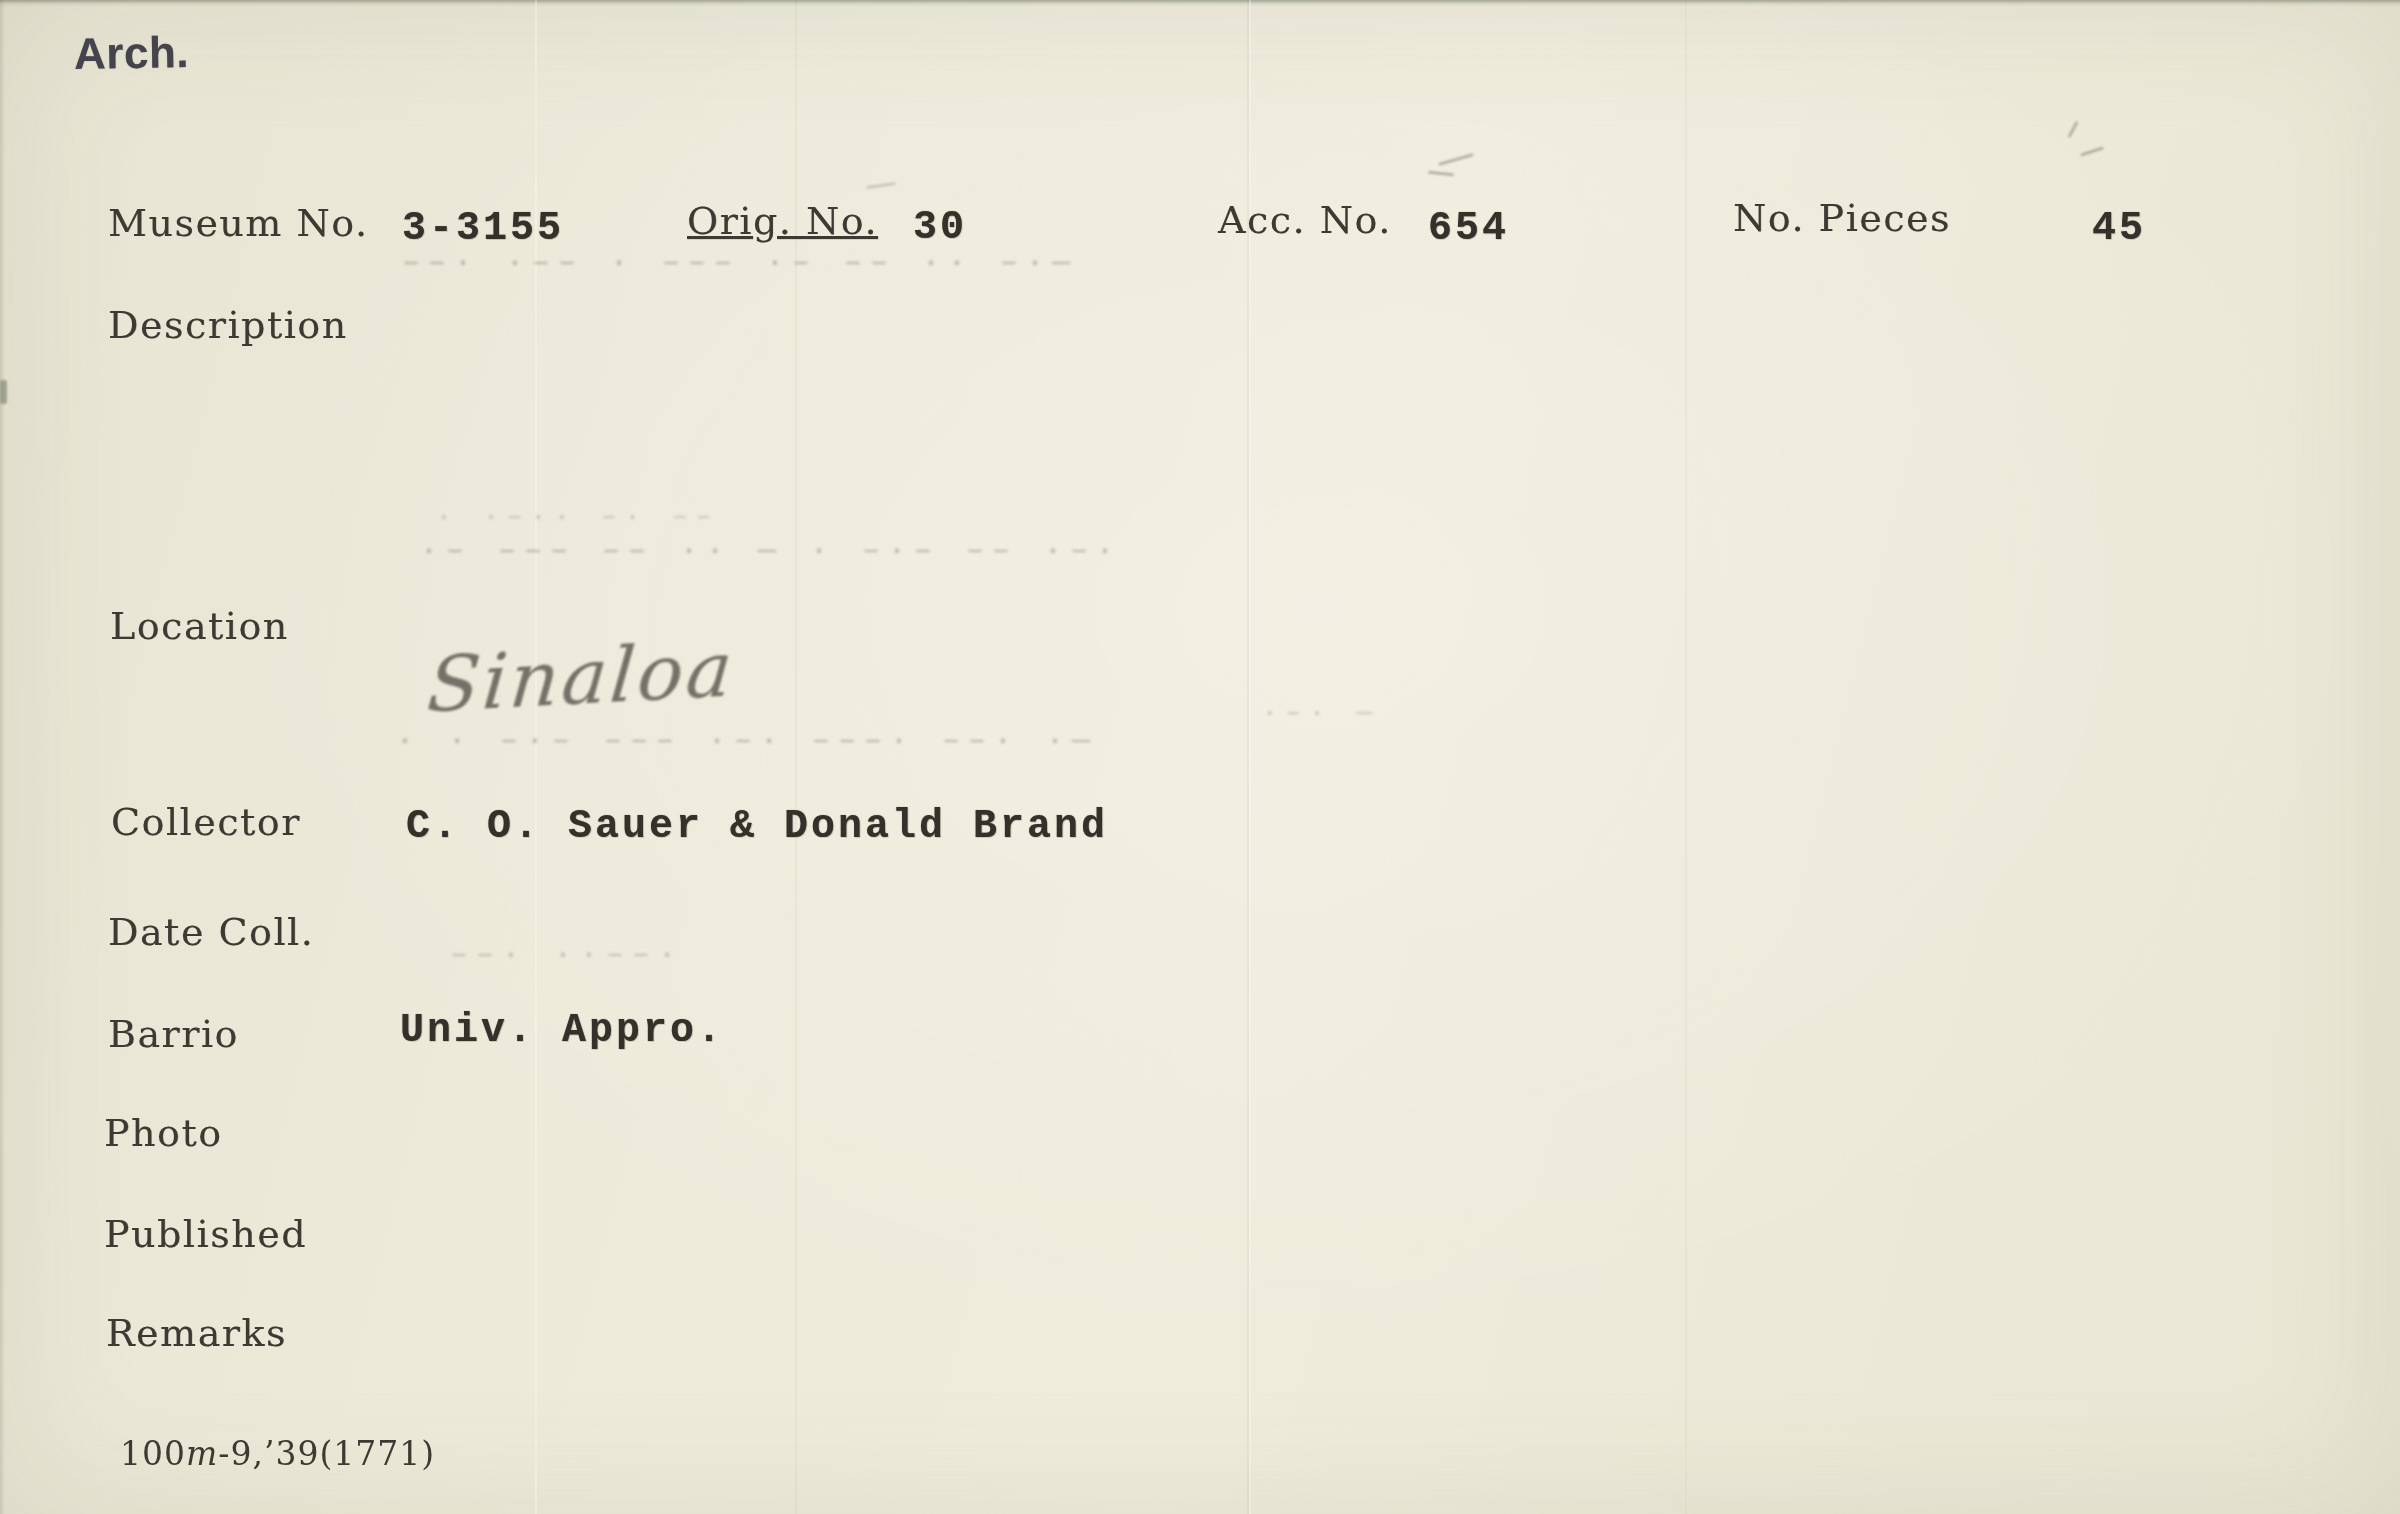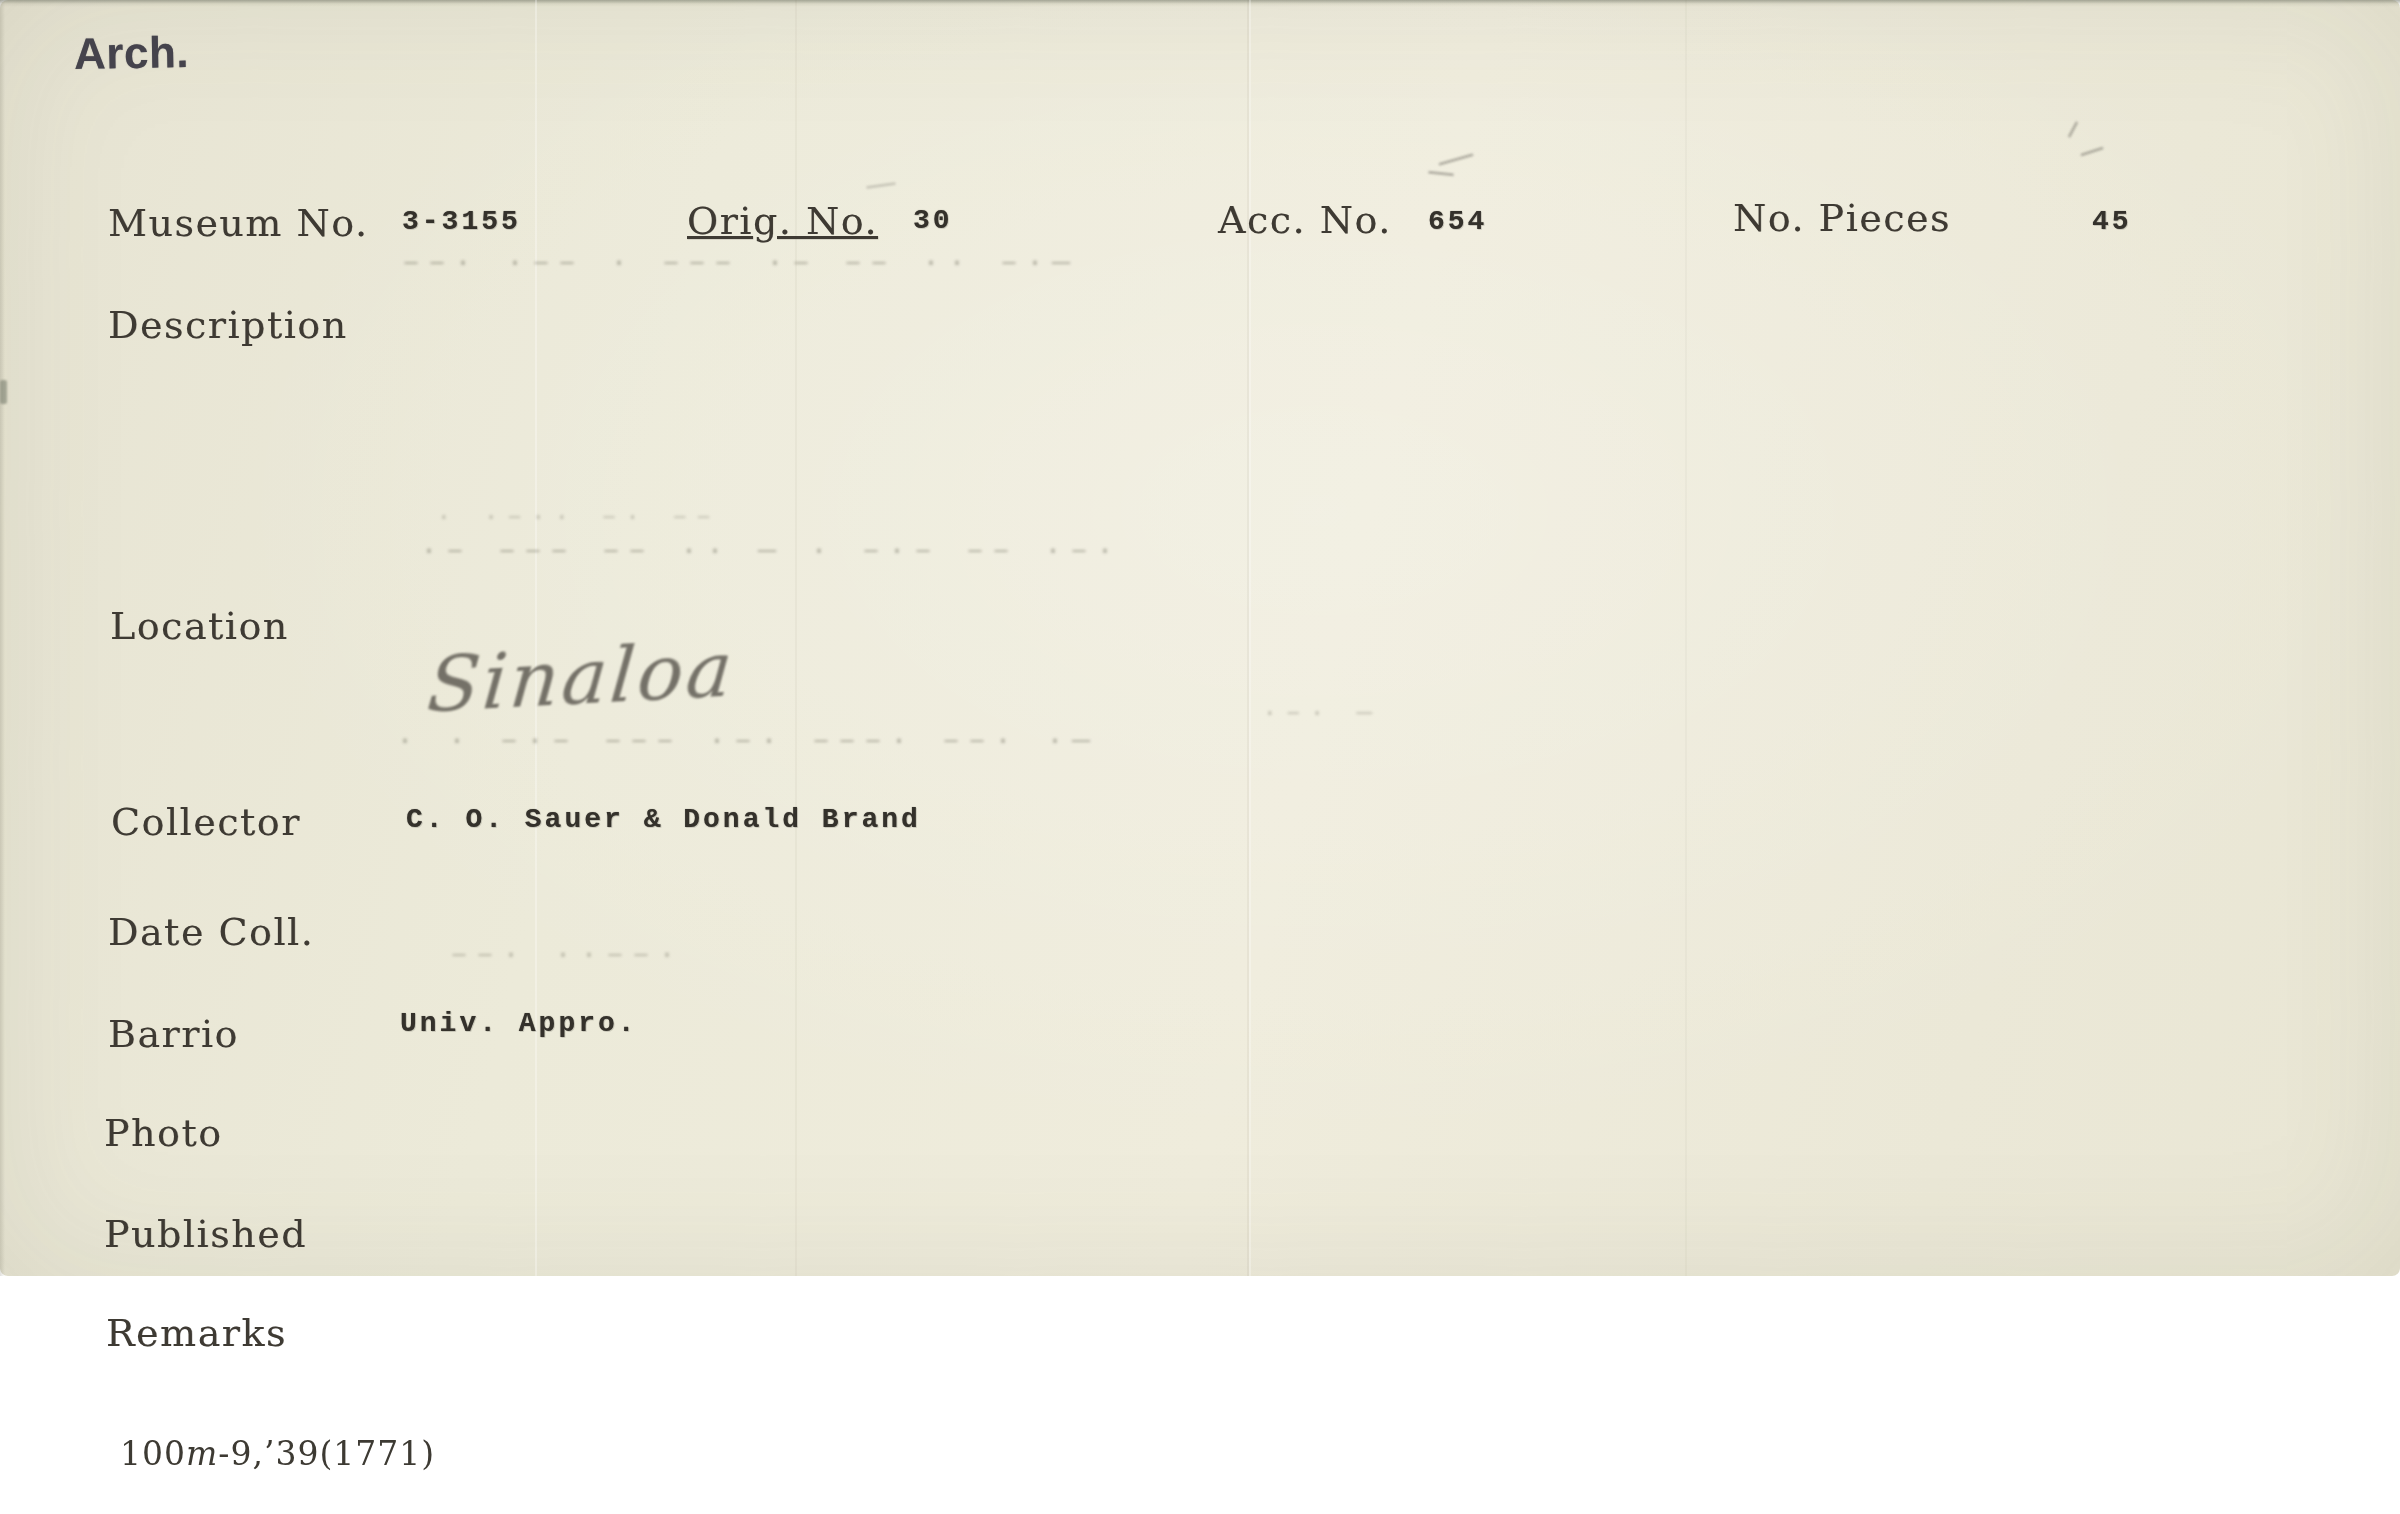--- a/index.html
+++ b/index.html
@@ -6,26 +6,25 @@
     margin: 0;
     padding: 0;
     width: 2400px;
     height: 1514px;
     overflow: hidden;
     font-family: "DejaVu Serif", serif;
   }
   #card {
     position: relative;
     width: 2400px;
-    height: 1276px;
+    height: 1514px;
     background:
       radial-gradient(ellipse at 55% 40%, rgba(255,255,255,0.22), rgba(0,0,0,0) 60%),
       linear-gradient(104deg, #e7e4d3 0%, #ecead9 28%, #efecdc 55%, #ebe8d7 82%, #e9e6d4 100%);
     box-shadow: inset 0 0 140px rgba(88,84,58,0.10);
-    border-radius: 8px;
   }
   
   .edge-top {
     position: absolute; left: 0; top: 0; width: 100%; height: 7px;
     background: linear-gradient(180deg, rgba(110,114,99,0.55), rgba(160,160,140,0.18) 55%, rgba(0,0,0,0));
   }
   .edge-left {
     position: absolute; left: 0; top: 0; width: 5px; height: 100%;
     background: linear-gradient(90deg, rgba(120,118,100,0.22), rgba(0,0,0,0));
   }
@@ -48,21 +47,21 @@
     color: #3e3a33;
     letter-spacing: 1.5px;
     white-space: nowrap;
     text-shadow: 0.4px 0.4px 0 rgba(62,58,51,0.35);
   }
   
   .typed {
     position: absolute;
     font-family: "Liberation Mono", "DejaVu Sans Mono", monospace;
     font-weight: 700;
-    font-size: 28px;
+    font-size: 40px;
     color: #34312b;
     letter-spacing: 3px;
     white-space: nowrap;
     text-shadow: 0 0 1px rgba(52,49,43,0.55), 1px 1px 0 rgba(52,49,43,0.14);
   }
   
   .corner-mark {
     position: absolute;
     left: 74px; top: 28px;
     font-family: "Liberation Sans", sans-serif;

